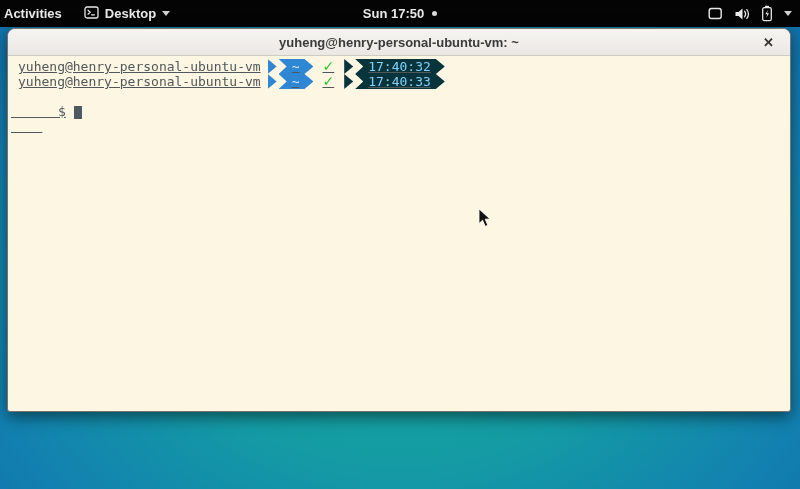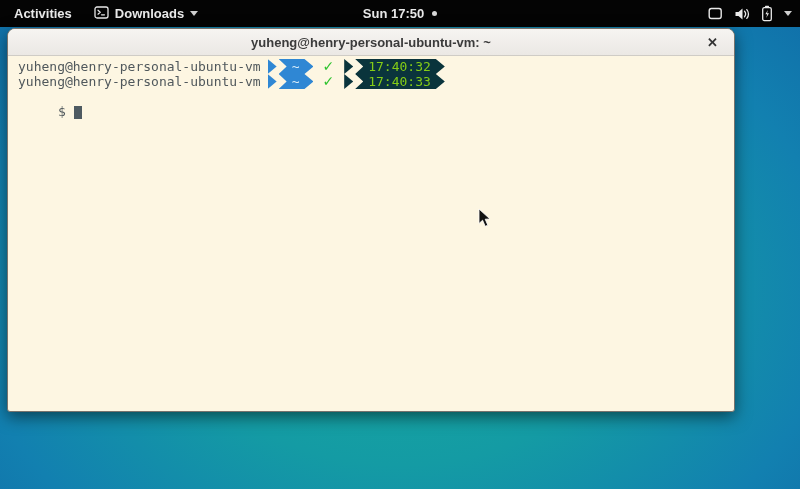--- a/index.html
+++ b/index.html
@@ -9,33 +9,33 @@
       #16ab9f 0%, #149ba4 38%, #1280b0 70%, #0f66a5 100%);
     font-family:"Liberation Sans", sans-serif;
   }
 
   
   .topbar{
     position:absolute;left:0;top:0;width:800px;height:27px;
     background:#040404;color:#e9e9e9;display:flex;align-items:center;
     font-size:13px;font-weight:600;
   }
-  .tb-left{display:flex;align-items:center;gap:18px;padding-left:10px;}
+  .tb-left{display:flex;align-items:center;gap:18px;}
   .activities{padding:2px 4px;cursor:pointer;}
   .appmenu{display:flex;align-items:center;gap:6px;cursor:pointer;}
   .caret-down{width:0;height:0;border-left:4px solid transparent;border-right:4px solid transparent;border-top:5px solid #cfcfcf;}
   .tb-center{position:absolute;left:0;right:0;top:0;height:27px;display:flex;align-items:center;justify-content:center;gap:6px;pointer-events:none;}
   .tb-center .clock-wrap{pointer-events:auto;display:flex;align-items:center;gap:8px;cursor:pointer;}
   .notif-dot{width:5px;height:5px;border-radius:50%;background:#d8d8d8;}
   .tb-right{position:absolute;right:8px;top:0;height:27px;display:flex;align-items:center;gap:11px;cursor:pointer;}
   .tb-right svg{display:block;}
 
   
   .window{
-    position:absolute;left:7px;top:28px;width:728px;height:384px;
+    position:absolute;left:7px;top:28px;width:784px;height:384px;
     border:1px solid #77736d;border-radius:8px 8px 3px 3px;
     box-shadow:0 5px 16px rgba(0,0,0,0.5);
     background:#fdf6e2;box-sizing:border-box;
   }
   .titlebar{
     height:26px;border-radius:7px 7px 0 0;position:relative;
     background:linear-gradient(#f6f4f1,#ebe8e4);
     border-bottom:1px solid #cfccc6;
     display:flex;align-items:center;justify-content:center;
   }
@@ -45,33 +45,33 @@
     font-size:13px;font-weight:700;color:#333;cursor:pointer;padding:0 4px;
   }
 
   
   .term{
     position:absolute;left:0;top:26px;right:0;bottom:0;
     padding:4px 2px 0 3px;box-sizing:border-box;
     font-family:"DejaVu Sans Mono", monospace;font-size:13px;line-height:15px;
     color:#50585c;overflow:hidden;cursor:text;
   }
-  .line{height:15px;white-space:pre;}
+  .line{height:15px;white-space:pre;text-decoration:underline;}
   .prompt-row{display:flex;align-items:center;padding-left:7px;}
   .userhost{color:#50585c;}
   .pl-arrow{width:9px;height:15px;clip-path:polygon(0 0,100% 50%,0 100%);margin-left:7px;flex:none;}
   .pl-body{
     position:relative;display:inline-flex;align-items:center;height:15px;
     padding:0 14px 0 13px;margin-left:2px;flex:none;
     clip-path:polygon(0 0,calc(100% - 9px) 0,100% 50%,calc(100% - 9px) 100%,0 100%,8px 50%);
   }
   .blue{background:#2f87d4;}
   .dark{background:#0a343c;}
   .cwd{color:#d6ecfa;}
-  .ptime{color:#84cc16;}
+  .ptime{color:#7dd3fc;}
   .check{color:#2fc32f;font-weight:700;font-size:14px;margin:0 3px 0 9px;font-family:"DejaVu Sans", sans-serif;}
   .dollar{color:#50585c;}
   .cmdtext{color:#859900;margin-left:8px;}
   .ls-line{color:#2aa198;}
   .block-cursor{display:inline-block;width:8px;height:13px;background:#4e5a61;margin-left:8px;vertical-align:middle;}
 
   
   .mouse{position:absolute;left:478px;top:208px;pointer-events:none;}
 </style>
 </head>
@@ -81,21 +81,21 @@
   <div class="tb-left">
     <div class="activities">Activities</div>
     <div class="appmenu">
       <span>
         <svg width="15" height="13" viewBox="0 0 15 13">
           <rect x="1" y="1" width="13" height="11" rx="2" fill="none" stroke="#e9e9e9" stroke-width="1.3"></rect>
           <path d="M4 4.2 L6.2 6.2 L4 8.2" fill="none" stroke="#e9e9e9" stroke-width="1.2" stroke-linecap="round"></path>
           <line x1="7.5" y1="8.8" x2="10.5" y2="8.8" stroke="#e9e9e9" stroke-width="1.2" stroke-linecap="round"></line>
         </svg>
       </span>
-      <span>Downloads</span>
+      <span>Desktop</span>
       <span class="caret-down"></span>
     </div>
   </div>
 
   <div class="tb-center">
     <div class="clock-wrap">
       <span>Sun 17:50</span>
       <span class="notif-dot"></span>
     </div>
   </div>

